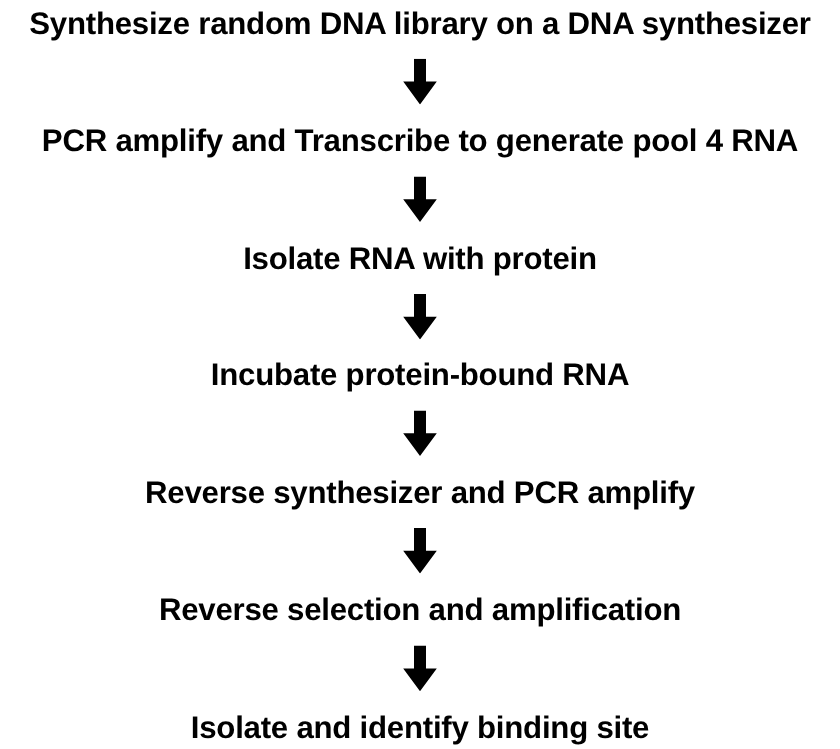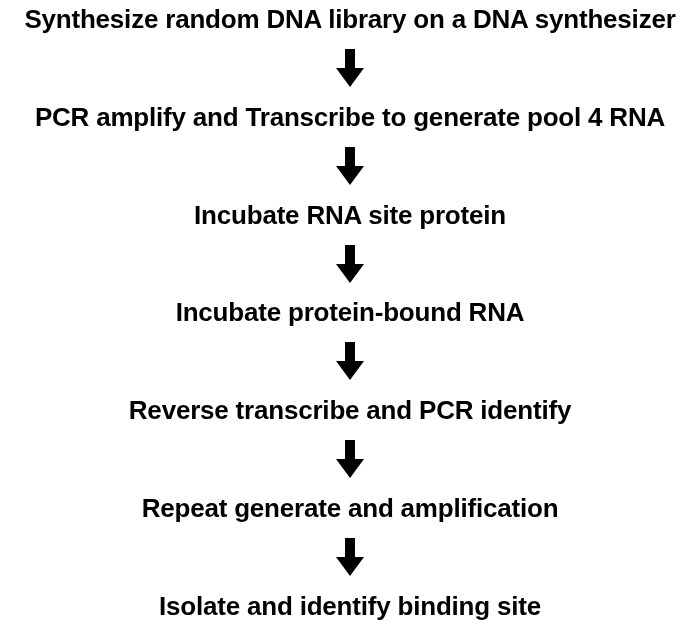--- a/index.html
+++ b/index.html
@@ -47,39 +47,39 @@
   <svg class="arrow" width="32" height="38" viewBox="0 0 32 38">
     <path d="M11 0 h10 v19 h9 L16 38 L2 19 h9 Z" fill="#000000"></path>
   </svg>
 
   <div class="step-text">PCR amplify and Transcribe to generate pool 4 RNA</div>
 
   <svg class="arrow" width="32" height="38" viewBox="0 0 32 38">
     <path d="M11 0 h10 v19 h9 L16 38 L2 19 h9 Z" fill="#000000"></path>
   </svg>
 
-  <div class="step-text">Incubate RNA site protein</div>
+  <div class="step-text">Isolate RNA with protein</div>
 
   <svg class="arrow" width="32" height="38" viewBox="0 0 32 38">
     <path d="M11 0 h10 v19 h9 L16 38 L2 19 h9 Z" fill="#000000"></path>
   </svg>
 
   <div class="step-text">Incubate protein-bound RNA</div>
 
   <svg class="arrow" width="32" height="38" viewBox="0 0 32 38">
     <path d="M11 0 h10 v19 h9 L16 38 L2 19 h9 Z" fill="#000000"></path>
   </svg>
 
-  <div class="step-text">Reverse transcribe and PCR identify</div>
+  <div class="step-text">Reverse synthesizer and PCR amplify</div>
 
   <svg class="arrow" width="32" height="38" viewBox="0 0 32 38">
     <path d="M11 0 h10 v19 h9 L16 38 L2 19 h9 Z" fill="#000000"></path>
   </svg>
 
-  <div class="step-text">Repeat generate and amplification</div>
+  <div class="step-text">Reverse selection and amplification</div>
 
   <svg class="arrow" width="32" height="38" viewBox="0 0 32 38">
     <path d="M11 0 h10 v19 h9 L16 38 L2 19 h9 Z" fill="#000000"></path>
   </svg>
 
   <div class="step-text">Isolate and identify binding site</div>
 
 </div>
 
 </body></html>

